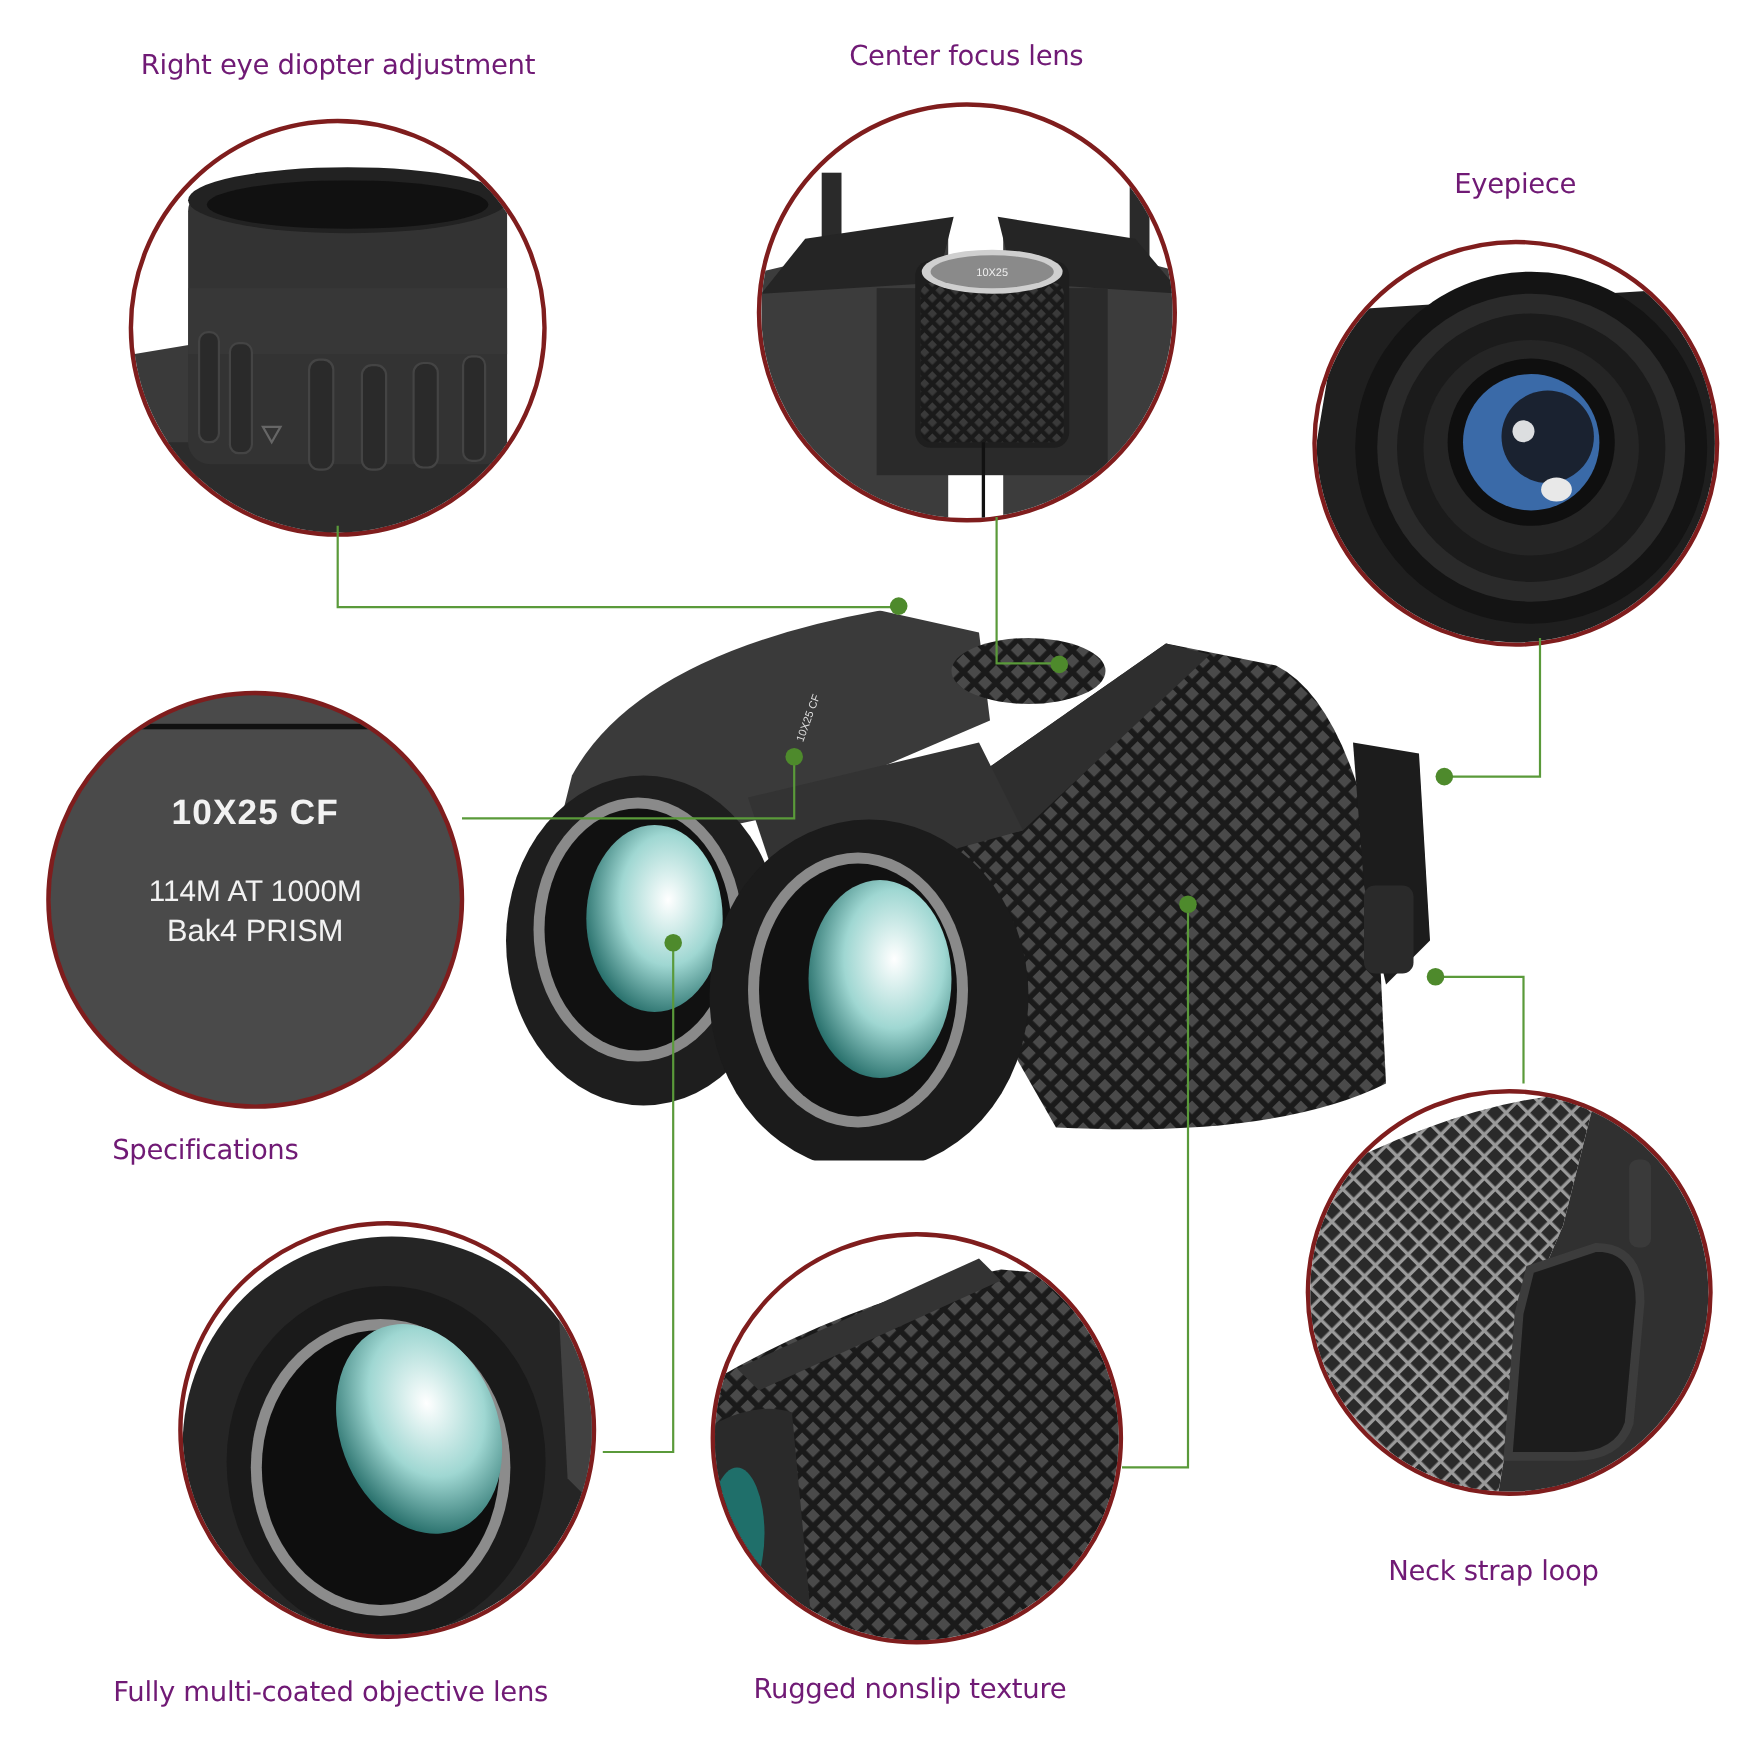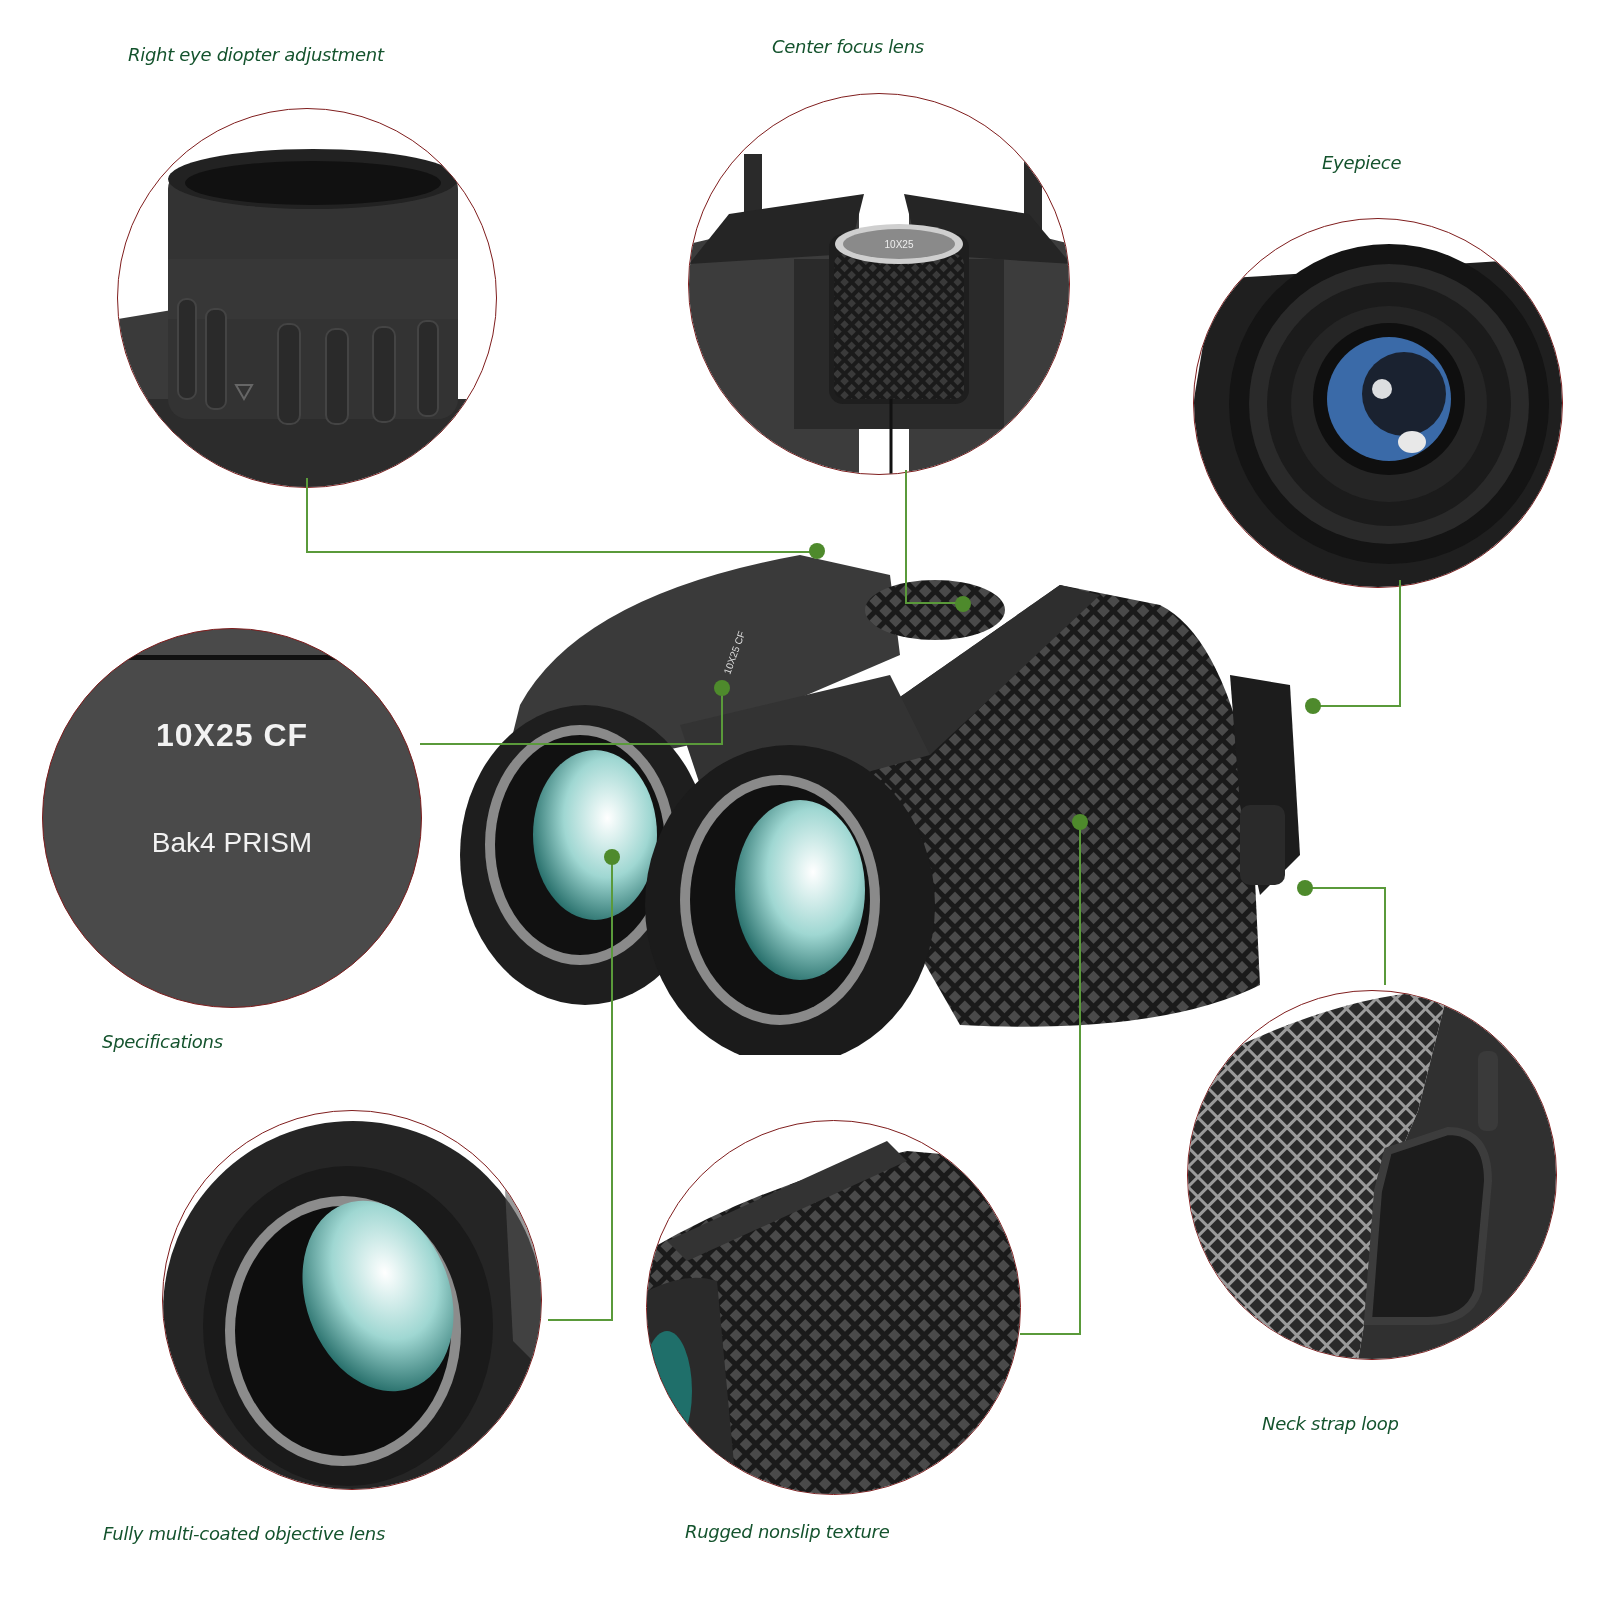--- a/index.html
+++ b/index.html
@@ -1,23 +1,23 @@
 <!DOCTYPE html>
 <html><head>
   <meta charset="utf-8">
   <style>
     html, body { margin: 0; padding: 0; background: #ffffff; }
     body { width: 1600px; height: 1600px; position: relative; overflow: hidden; font-family: "DejaVu Sans", sans-serif; }
     .label {
-      position: absolute; color: #14532d; font-family: "DejaVu Sans", sans-serif;
-      font-size: 18px; white-space: nowrap; letter-spacing: -0.3px; font-style: italic;
+      position: absolute; color: #701a75; font-family: "DejaVu Sans", sans-serif;
+      font-size: 25px; white-space: nowrap; letter-spacing: -0.3px;
     }
     .circle {
       position: absolute; border-radius: 50%; overflow: hidden;
-      border: 1px solid #7f1d1d; box-sizing: border-box; background: #2e2e2e;
+      border: 4px solid #7f1d1d; box-sizing: border-box; background: #2e2e2e;
     }
     svg { display: block; }
     .lines { position: absolute; left: 0; top: 0; pointer-events: none; }
     .spec-text {
       position: absolute; left: 0; width: 100%; text-align: center; color: #f2f2f2;
       font-family: "Liberation Sans", sans-serif; font-weight: bold;
     }
   </style>
 </head>
 <body>
@@ -113,20 +113,21 @@
     <circle cx="195" cy="180" r="62" fill="#3a6aa8"></circle>
     <circle cx="210" cy="175" r="42" fill="#1a2230"></circle>
     <circle cx="188" cy="170" r="10" fill="#ffffff" opacity="0.85"></circle>
     <ellipse cx="218" cy="223" rx="14" ry="11" fill="#e8e8e8"></ellipse>
   </svg>
 </div>
 
 <div class="circle" style="left:42px; top:628px; width:380px; height:380px; background:#4a4a4a;">
   <div style="position:absolute; left:0; top:26px; width:380px; height:5px; background:#111;"></div>
   <div class="spec-text" style="top:88px; font-size:32px; letter-spacing:1px;">10X25 CF</div>
+  <div class="spec-text" style="top:163px; font-size:27px; font-weight:normal;">114M AT 1000M</div>
   <div class="spec-text" style="top:198px; font-size:28px; font-weight:normal;">Bak4 PRISM</div>
 </div>
 
 <svg style="position:absolute; left:460px; top:555px;" width="840" height="500">
   <defs>
     <pattern id="diamond" width="14" height="14" patternUnits="userSpaceOnUse" patternTransform="rotate(45)">
       <rect width="14" height="14" fill="#1a1a1a"></rect>
       <rect width="9" height="9" fill="#4a4a4a"></rect>
     </pattern>
     <radialGradient id="lensGlow" cx="0.6" cy="0.4" r="0.7">

